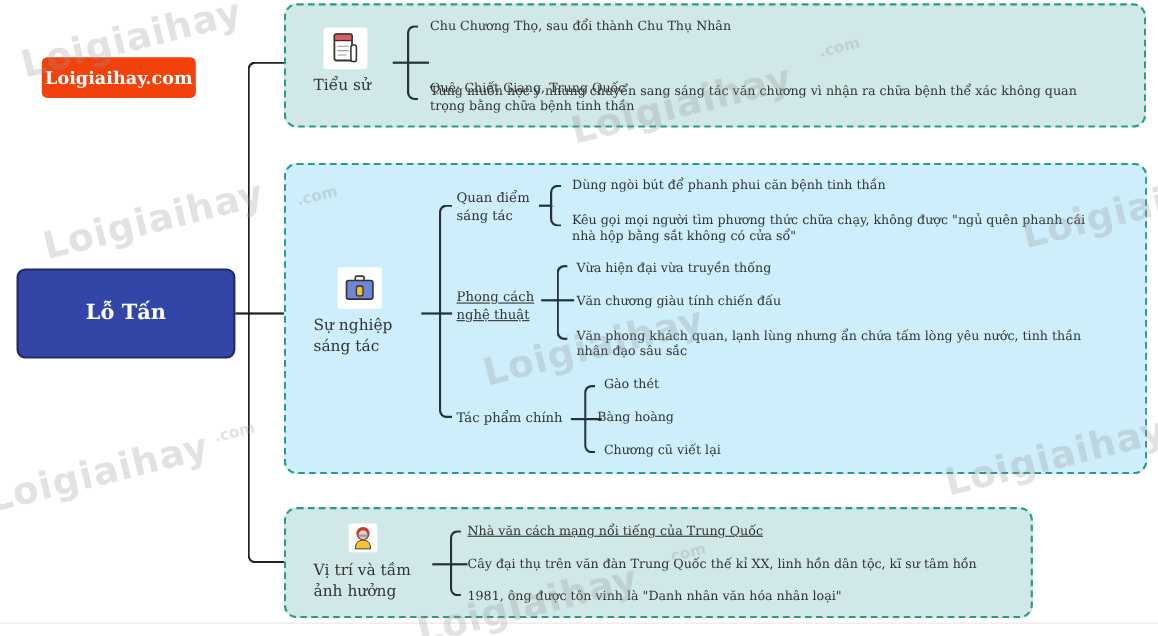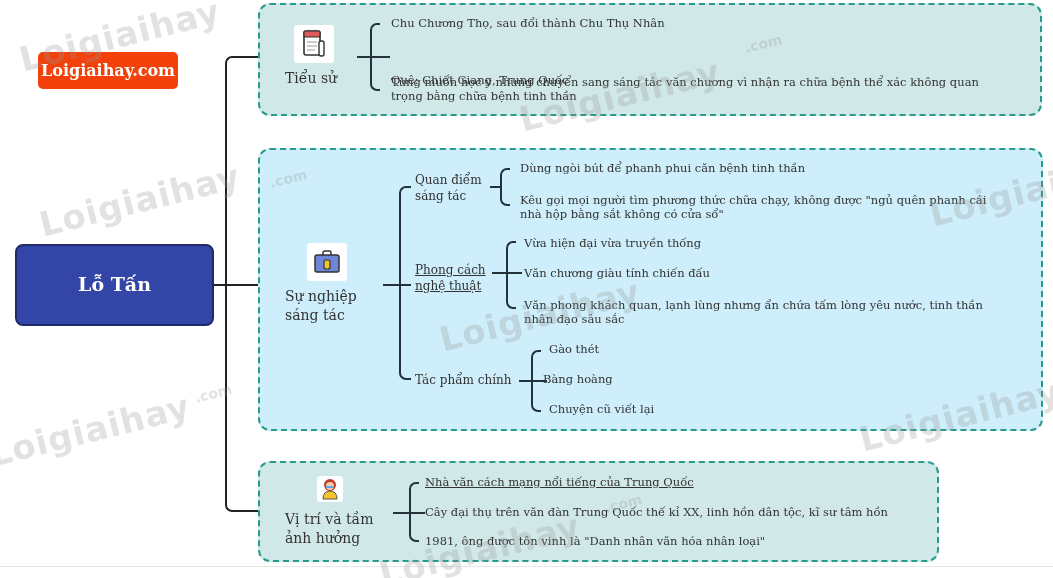--- a/index.html
+++ b/index.html
@@ -112,21 +112,21 @@
 <div class="leaf" style="left:524px;top:298px;">Văn phong khách quan, lạnh lùng nhưng ẩn chứa tấm lòng yêu nước, tinh thần</div>
 <div class="leaf" style="left:524px;top:312px;">nhân đạo sâu sắc</div>
 
 <div class="subtopic" style="left:415px;top:372px;">Tác phẩm chính</div>
 <div class="h" style="left:519px;top:380px;width:14px;"></div>
 <div class="br tl" style="left:531px;top:350px;width:10px;height:32px;"></div>
 <div class="br bl" style="left:531px;top:380px;width:10px;height:32px;"></div>
 <div class="h" style="left:531px;top:380px;width:16px;"></div>
 <div class="leaf" style="left:549px;top:342px;">Gào thét</div>
 <div class="leaf" style="left:543px;top:372px;">Bàng hoàng</div>
-<div class="leaf" style="left:549px;top:402px;">Chuyện cũ viết lại</div>
+<div class="leaf" style="left:549px;top:402px;">Chương cũ viết lại</div>
 
 <div class="panel teal" style="left:258px;top:461px;width:681px;height:101px;"></div>
 
 <div class="icon-tile" style="left:317px;top:476px;width:26px;height:26px;">
   <svg width="20" height="22" viewBox="0 0 20 22">
     <circle cx="10" cy="7" r="6" fill="#c0392b"></circle>
     <circle cx="10" cy="8" r="4" fill="#f5cba7"></circle>
     <rect x="6" y="8" width="8" height="2" fill="#5dade2"></rect>
     <path d="M3 21 Q3 13 10 13 Q17 13 17 21 Z" fill="#f4c430" stroke="#333" stroke-width="0.8"></path>
   </svg>

